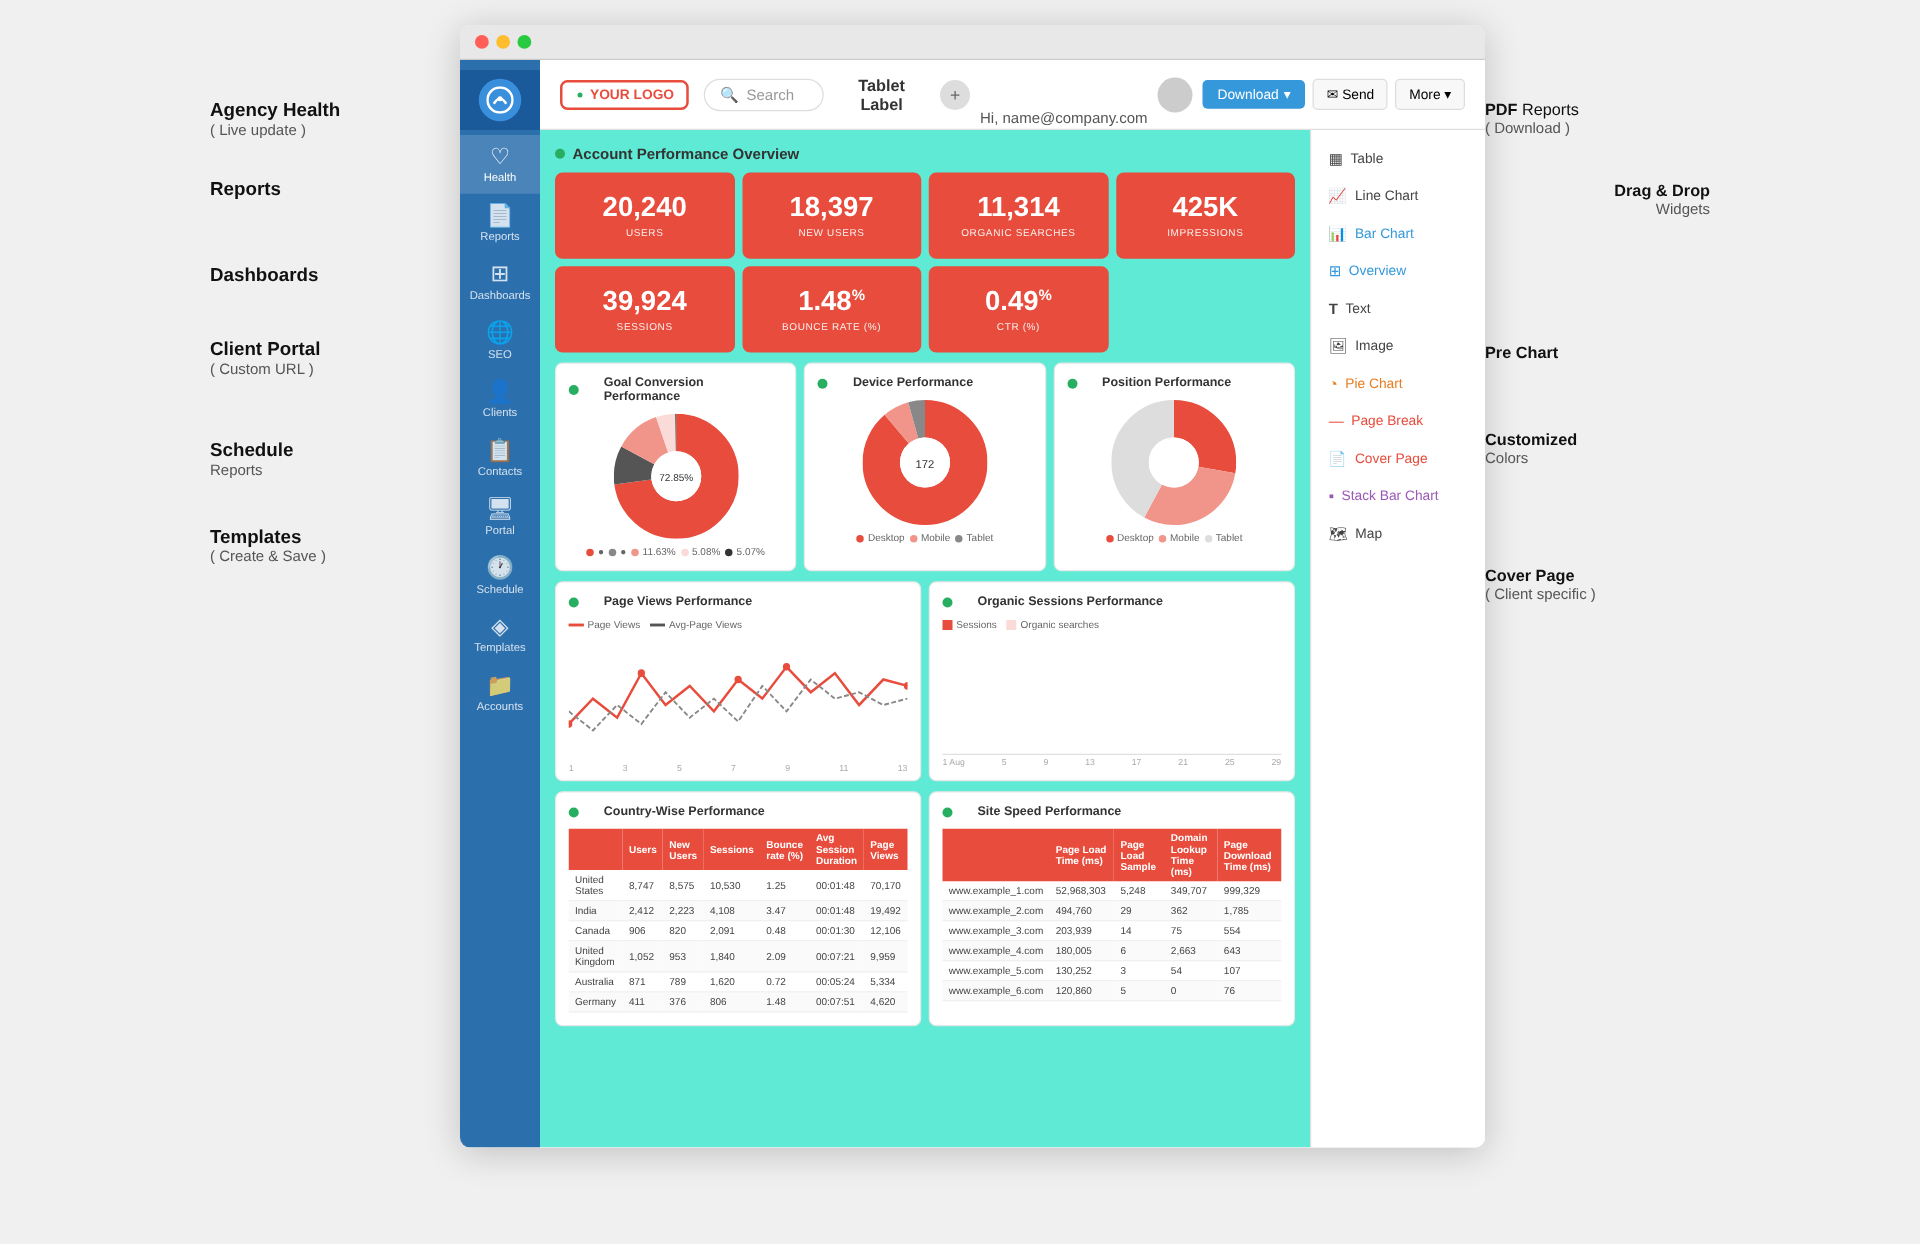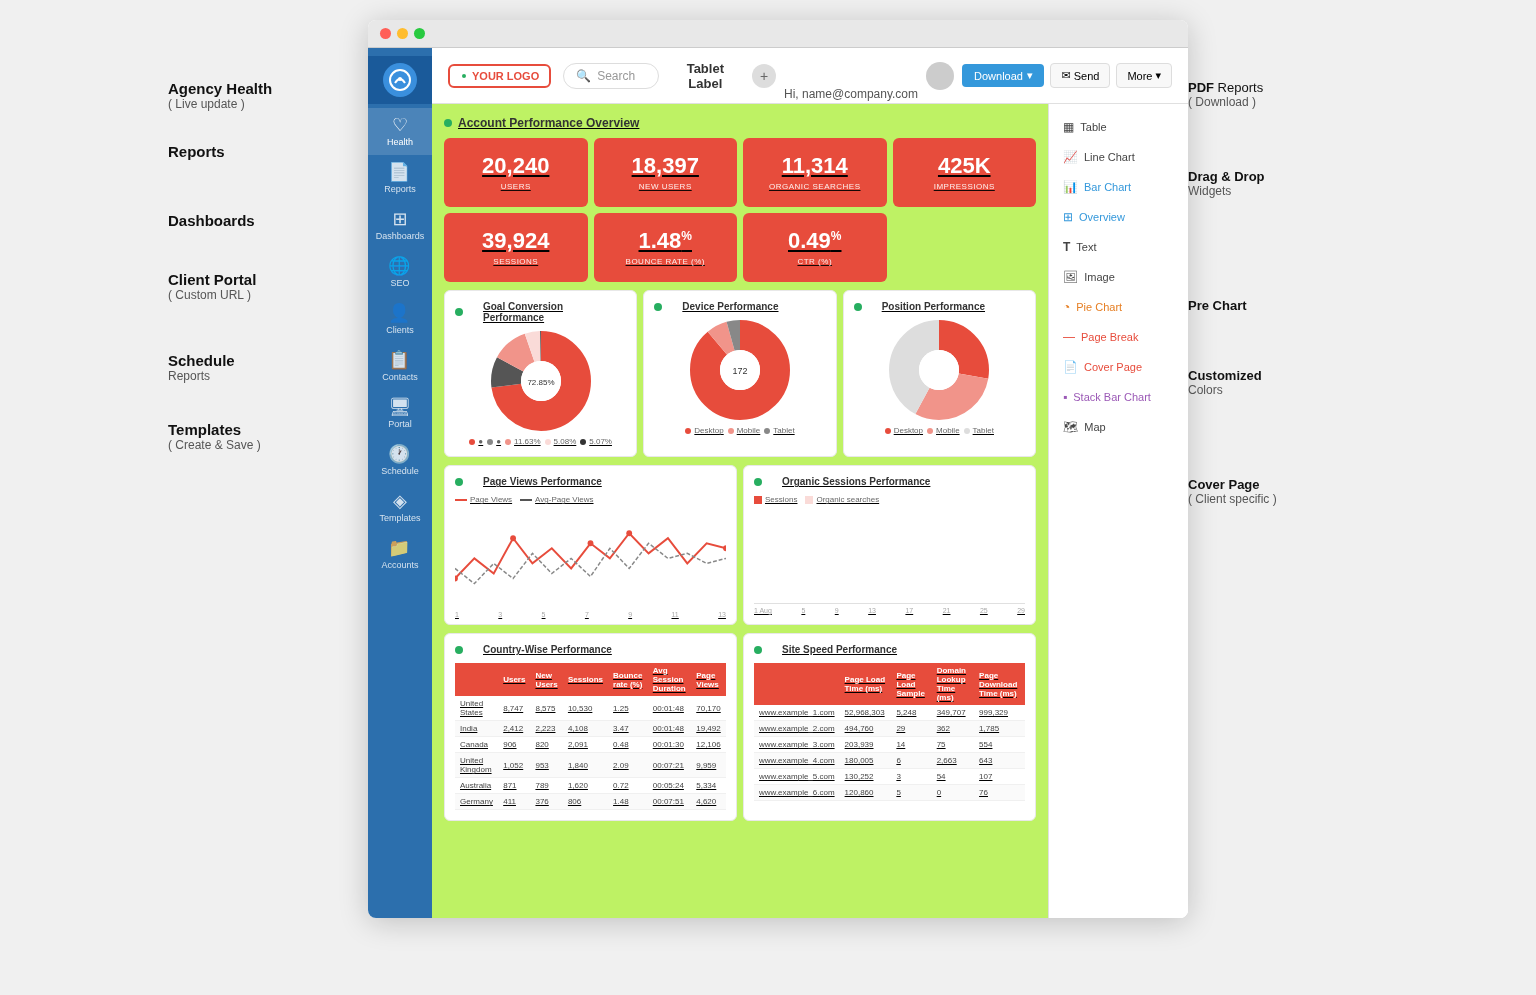--- a/index.html
+++ b/index.html
@@ -264,22 +264,21 @@
     
     .report-area {
       display: flex;
       flex: 1;
     }
 
     .report-main {
       flex: 1;
       padding: 12px;
       overflow-y: auto;
-      background: #bef264;
-      text-decoration: underline;
+      background: #5eead4;
     }
 
     .report-sidebar {
       width: 140px;
       background: #fff;
       border-left: 1px solid #e0e0e0;
       padding: 12px 8px;
       display: flex;
       flex-direction: column;
       gap: 8px;
@@ -1104,21 +1103,21 @@
         </div>
       </div>
     </div>
   </div>
 
   <div class="right-annotations">
     <div style="margin-bottom: 30px;">
       <div><strong>PDF</strong> Reports</div>
       <div class="annotation-italic">( Download )</div>
     </div>
-    <div style="margin-bottom: 100px; margin-top: 60px;">
+    <div style="margin-bottom: 100px; margin-top: 36px; text-align: right;">
       <div><strong>Drag &amp; Drop</strong></div>
       <div class="annotation-sub">Widgets</div>
     </div>
     <div style="margin-bottom: 55px;">
       <div><strong>Pre Chart</strong></div>
     </div>
     <div style="margin-bottom: 60px;">
       <div><strong>Customized</strong></div>
       <div class="annotation-sub">Colors</div>
     </div>

